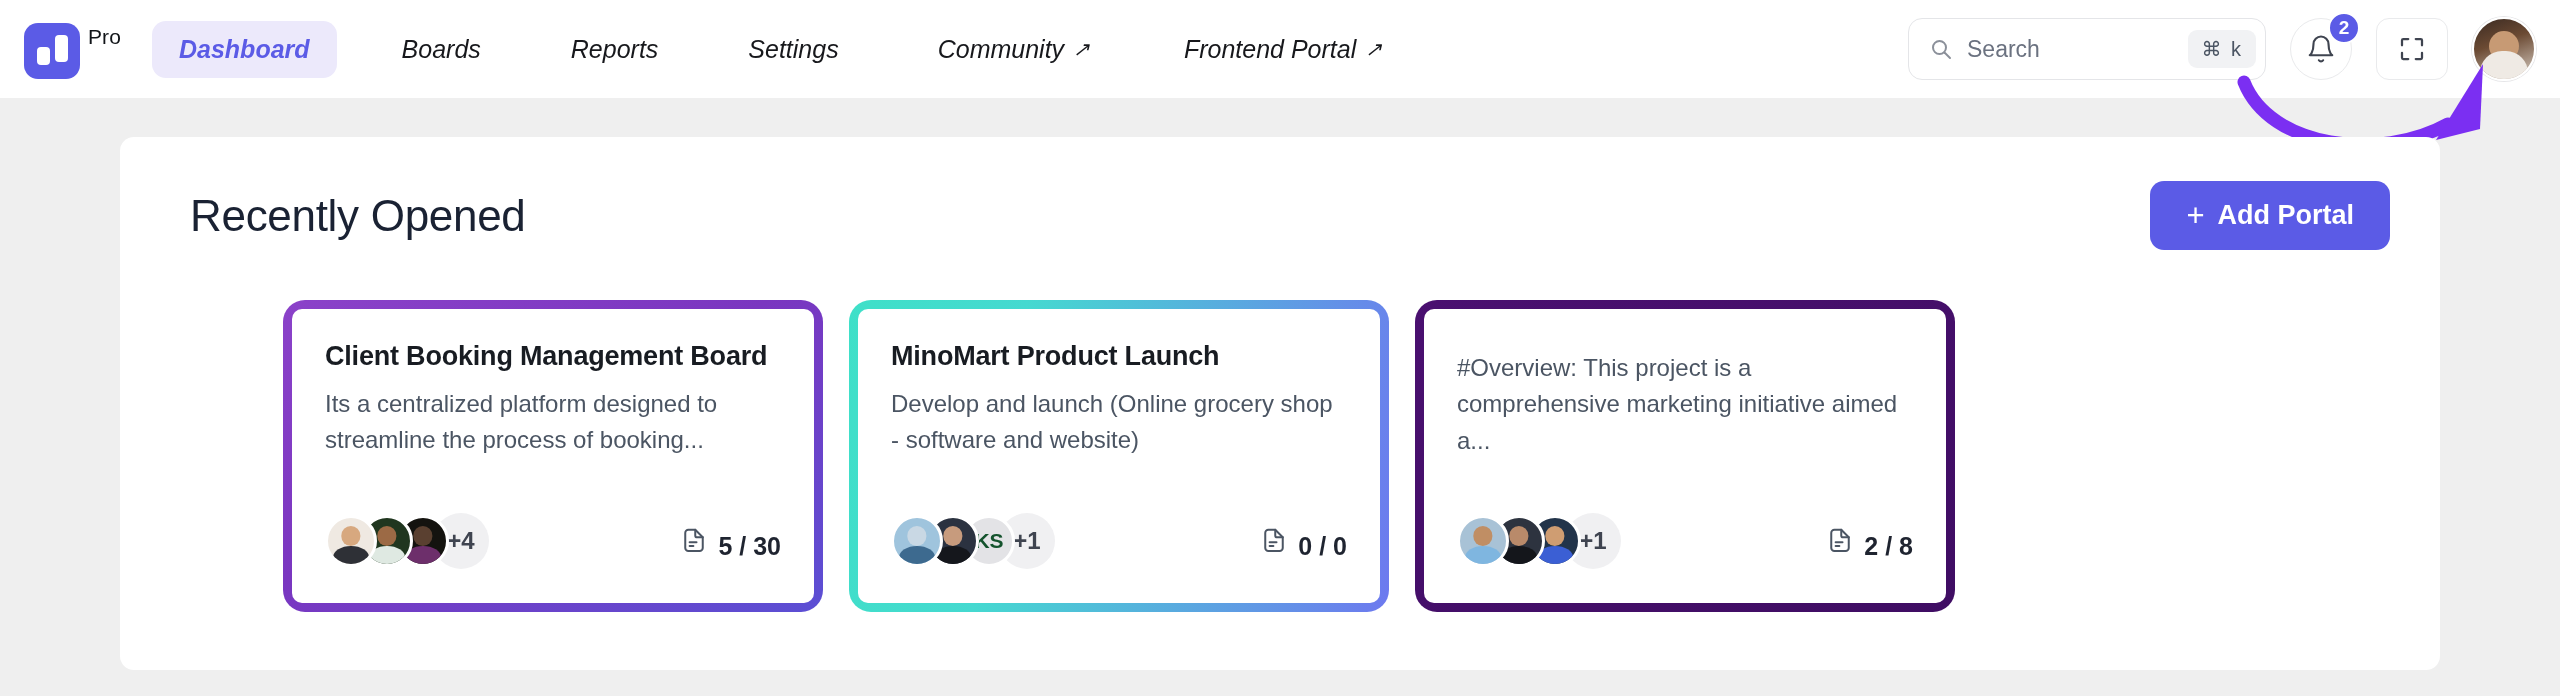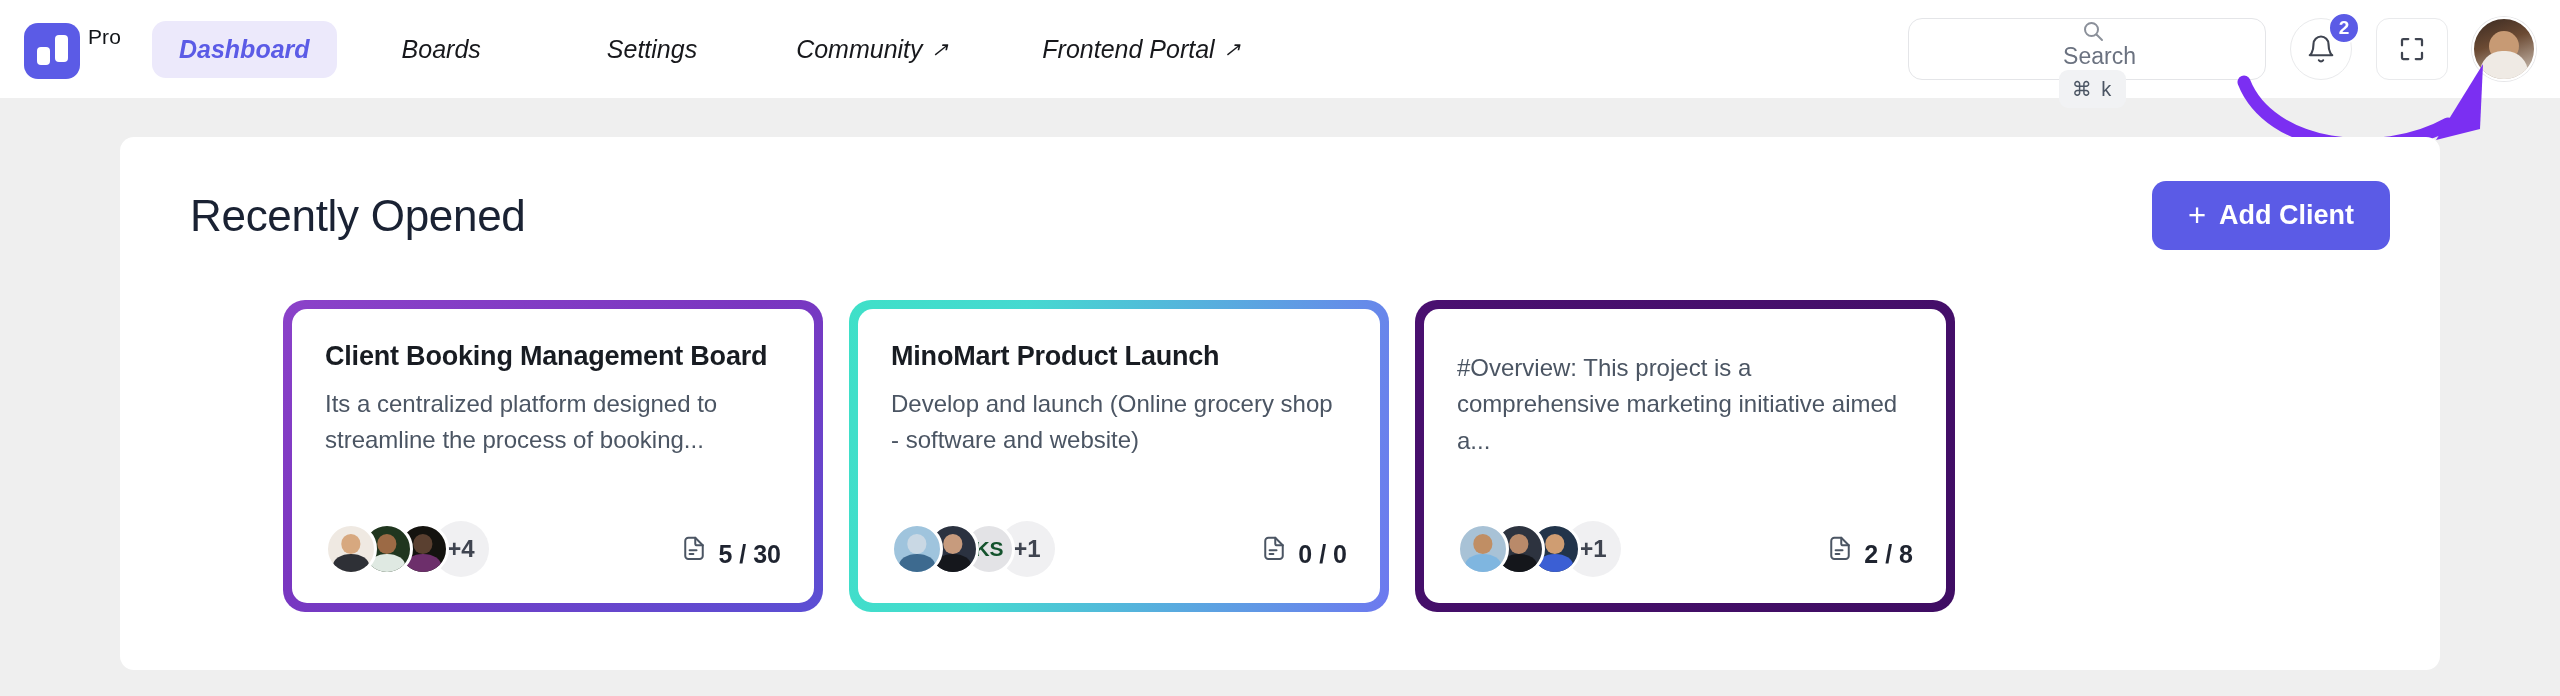--- a/index.html
+++ b/index.html
@@ -47,21 +47,21 @@
   .nav-gap-5 { width: 40px; }
 
   .rightside {
     margin-left: auto; display: flex; align-items: center; gap: 24px;
     margin-right: 24px;
   }
 
   .searchbox {
     width: 358px; height: 62px; border: 1.5px solid #e4e5e8;
     border-radius: 14px; background: #fff;
-    display: flex; align-items: center; padding: 0 9px 0 20px; flex-direction: column;
+    display: flex; align-items: center; padding: 0 9px 0 20px;
   }
   .s-icon { width: 24px; height: 24px; flex: 0 0 auto; }
   .s-text { font-size: 23px; color: #6b7280; margin-left: 14px; flex: 1; }
   .kbd {
     background: #f1f2f4; border-radius: 9px; padding: 7px 13px;
     font-size: 20px; color: #4b5563; letter-spacing: 2px;
   }
 
   .bell-wrap { position: relative; }
   .bell-btn {
@@ -129,22 +129,22 @@
   }
   .card-outer {
     width: 540px; height: 312px; border-radius: 22px; padding: 9px;
     flex: 0 0 auto;
   }
   .card-outer.c1 { background: linear-gradient(150deg,#8b42c9 0%,#7a36c0 45%,#5b4fd4 100%); }
   .card-outer.c2 { background: linear-gradient(100deg,#3fe0c8 0%,#45d9d0 30%,#6d79ef 100%); }
   .card-outer.c3 { background: linear-gradient(150deg,#4a1070 0%,#3f0d63 100%); }
 
   .card-inner {
-    width: 100%; height: 100%; background: #fff; border-radius: 15px;
-    padding: 30px 33px 26px 33px;
+    width: 100%; height: 100%; background: #fff; border-radius: 10px;
+    padding: 30px 33px 34px 33px;
     display: flex; flex-direction: column;
   }
   .card-title {
     font-size: 27px; font-weight: 700; color: #181c22;
     line-height: 1.32; letter-spacing: -.2px;
   }
   .card-desc {
     font-size: 24px; color: #4b5563; line-height: 1.52;
     margin-top: 11px;
   }
@@ -193,20 +193,23 @@
 
   <div class="navlinks">
     <div class="navlink active">
       <span>Dashboard</span>
     </div>
     <div class="nav-gap-1"></div>
     <div class="navlink">
       <span>Boards</span>
     </div>
     <div class="nav-gap-2"></div>
+    <div class="navlink">
+      <span>Reports</span>
+    </div>
     <div class="nav-gap-3"></div>
     <div class="navlink">
       <span>Settings</span>
     </div>
     <div class="nav-gap-4"></div>
     <div class="navlink">
       <span>Community</span>
       <span class="ext">↗</span>
     </div>
     <div class="nav-gap-5"></div>
@@ -254,21 +257,21 @@
   <path d="M14 30 C 40 96, 150 110, 218 72" stroke="#7b2ff2" stroke-width="13" fill="none" stroke-linecap="round"></path>
   <path d="M253 12 L 206 88 L 250 77 Z" fill="#7b2ff2"></path>
 </svg>
 
 <div class="panel">
 
   <div class="panel-head">
     <div class="panel-title">Recently Opened</div>
     <button class="add-btn">
       <span class="plus">+</span>
-      <span>Add Client</span>
+      <span>Add Portal</span>
     </button>
   </div>
 
   <div class="cards">
 
     <div class="card-outer c1">
       <div class="card-inner">
         <div class="card-title">Client Booking Management Board</div>
         <div class="card-desc">Its a centralized platform designed to streamline the process of booking...</div>
         <div class="card-foot">

